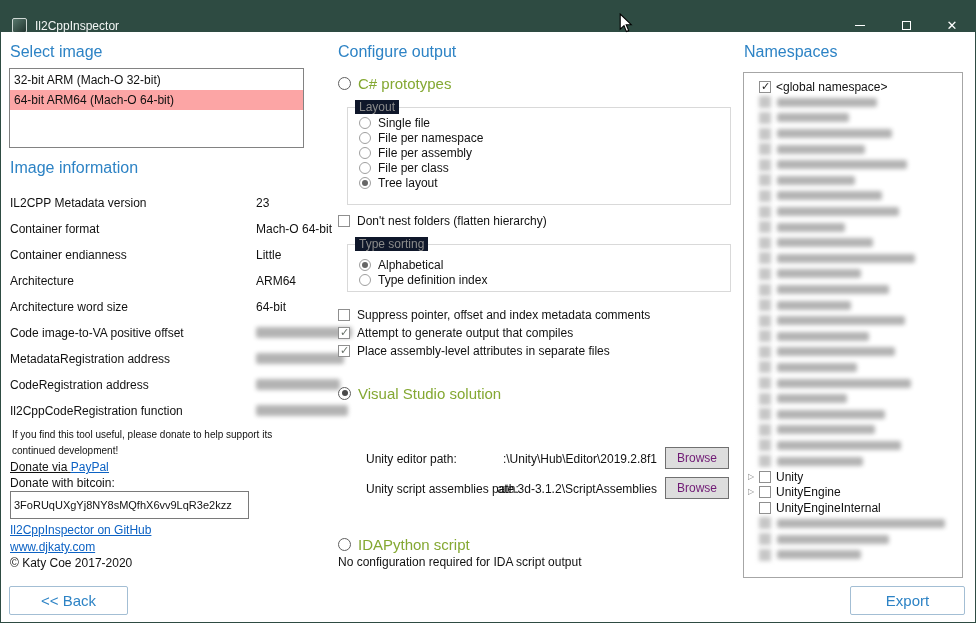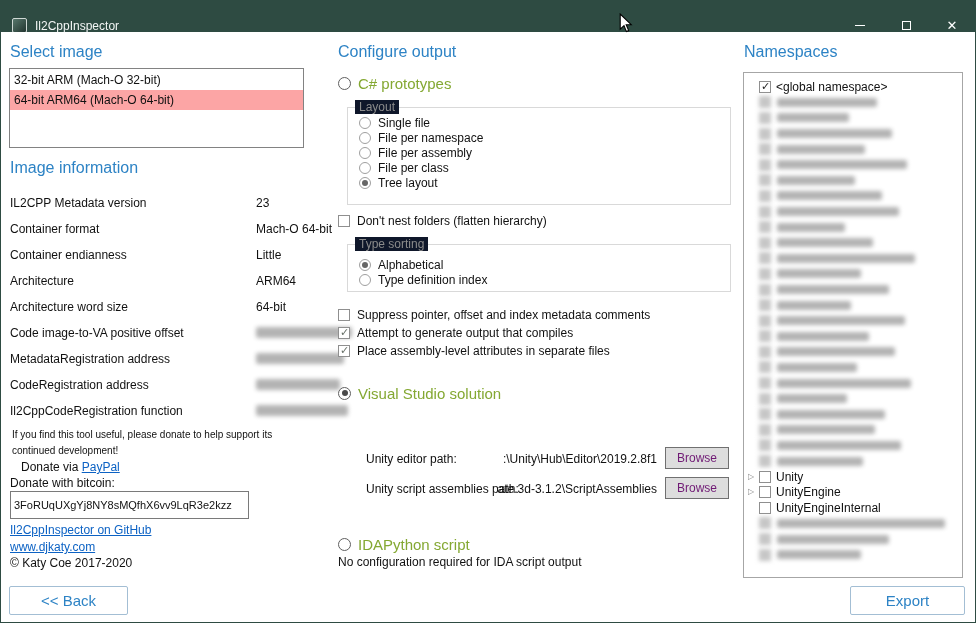--- a/index.html
+++ b/index.html
@@ -31,21 +31,21 @@
   .listbox-item.selected{background:#fca5a5;}
   .image-info-header{top:127px;}
   .info-table{position:absolute;top:158px;left:1px;right:0;}
   .info-row{position:relative;height:26px;}
   .info-key{position:absolute;left:0;top:6px;font-size:12px;color:#111;white-space:nowrap;}
   .info-val{position:absolute;left:246px;top:6px;font-size:12px;color:#111;white-space:nowrap;}
   .blob{display:none;}
   .blob.on{display:block;height:11px;background:#b3b3b3;border-radius:2px;filter:blur(2px);}
   .info-blob{position:absolute;left:246px;top:7px;}
   .donate-text{position:absolute;top:395px;left:3px;width:293px;font-size:10px;line-height:15.5px;color:#111;}
-  .donate-via{position:absolute;top:428px;left:12px;font-size:12px;color:#111;white-space:nowrap;}
+  .donate-via{position:absolute;top:428px;left:1px;font-size:12px;color:#111;white-space:nowrap;text-decoration:underline;}
   .link{color:var(--link,#0c62c4);text-decoration:underline;font-size:12px;cursor:pointer;white-space:nowrap;}
   .donate-bitcoin{position:absolute;top:444px;left:1px;font-size:12px;color:#111;}
   .bitcoin-input{position:absolute;top:459px;left:1px;width:239px;height:28px;border:1px solid #7a7a7a;font-size:11px;padding:1px 3px;color:#111;background:#fff;}
   .github-link{position:absolute;top:491px;left:1px;}
   .djkaty-link{position:absolute;top:508px;left:1px;}
   .copyright{position:absolute;top:524px;left:1px;font-size:12px;color:#111;}
   .big-btn{position:absolute;height:29px;background:#fff;border:1px solid #a3bed4;border-radius:2px;color:var(--accent-blue,#2d83c5);font-size:15px;cursor:pointer;}
   .back-btn{left:0;top:554px;width:119px;}
   .export-btn{right:0;top:554px;width:115px;}
 

